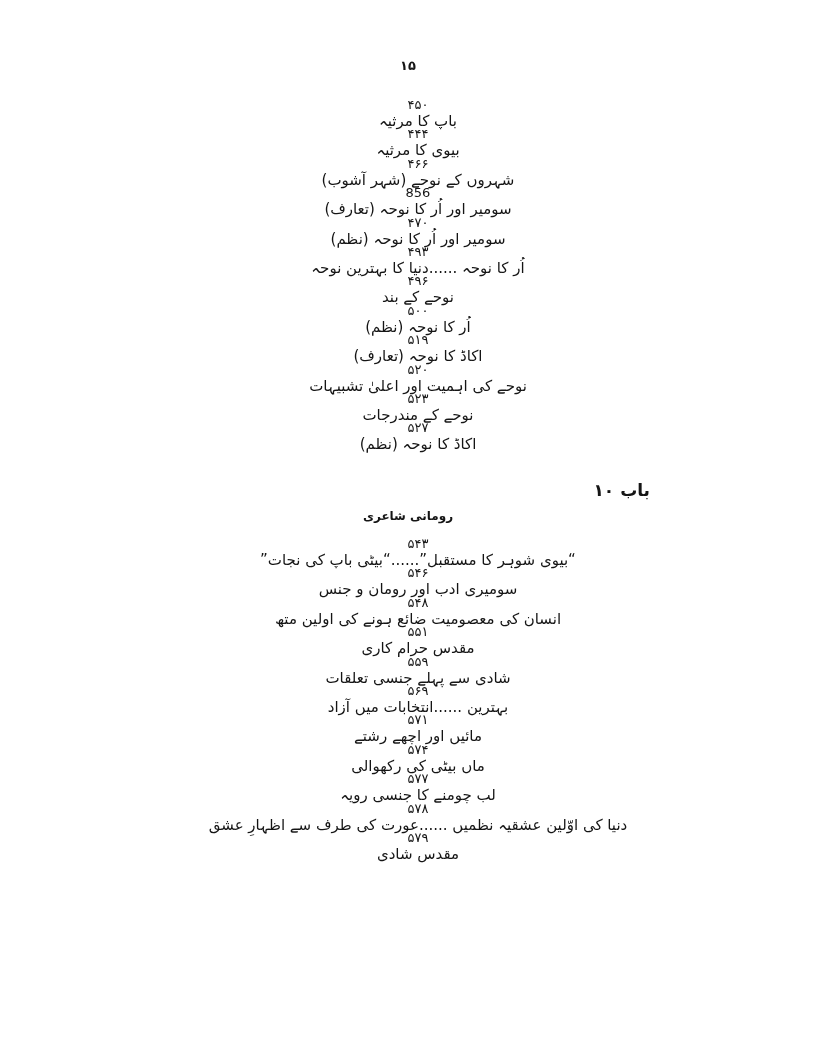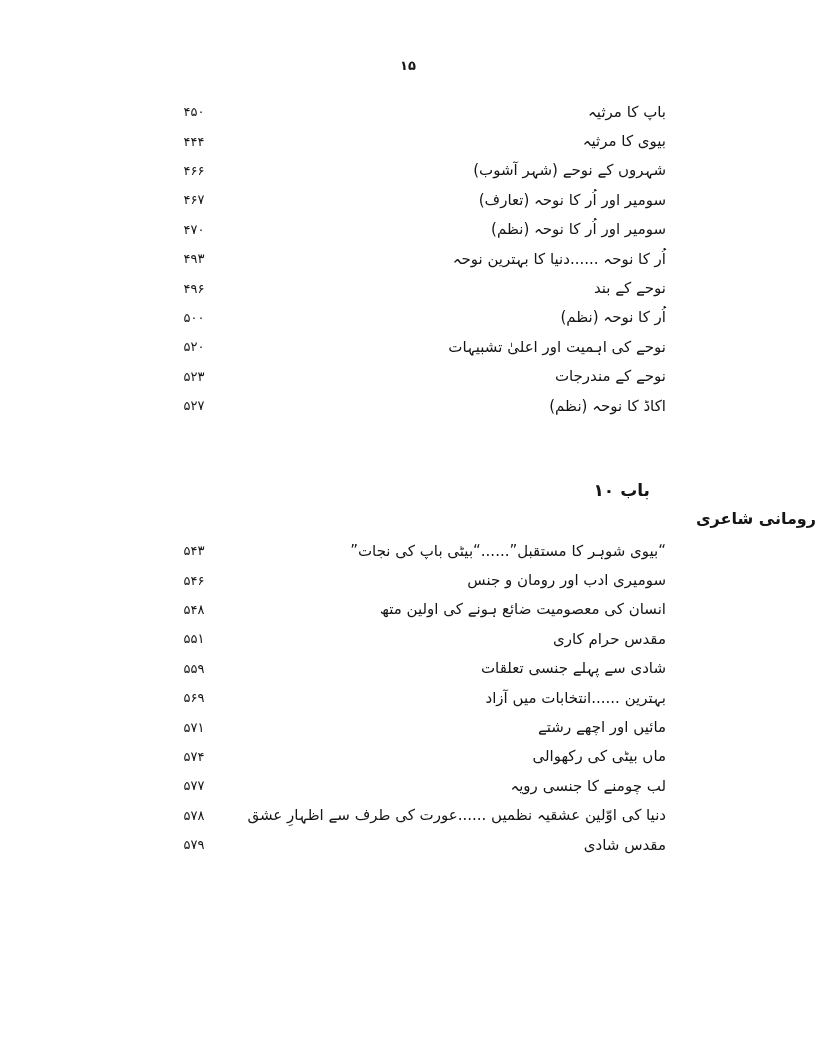--- a/index.html
+++ b/index.html
@@ -30,21 +30,21 @@
   .toc {
     position: absolute;
     left: 170px;
     right: 150px;
   }
   .toc-s1 { top: 97px; }
   .toc-s2 { top: 536px; }
   .row {
     height: 29.4px;
     display: flex;
-    flex-direction: row;
+    flex-direction: column;
     justify-content: space-between;
     align-items: center;
     direction: ltr;
     white-space: nowrap;
   }
   .num {
     width: 48px;
     text-align: center;
     font-size: 13px;
     direction: ltr;
@@ -67,23 +67,23 @@
     direction: rtl;
     font-size: 17px;
     font-weight: bold;
     padding-left: 13px;
   }
   .section-title {
     position: absolute;
     top: 509px;
     left: 0;
     right: 0;
-    text-align: right;
+    text-align: center;
     direction: rtl;
-    font-size: 16px;
+    font-size: 12px;
     font-weight: bold;
   }
 </style>
 </head>
 <body>
 
 <div class="page">
 
   <div class="pageno">۱۵</div>
 
@@ -94,38 +94,42 @@
     </div>
     <div class="row">
       <span class="num">۴۴۴</span>
       <span class="title">بیوی کا مرثیہ</span>
     </div>
     <div class="row">
       <span class="num">۴۶۶</span>
       <span class="title">شہروں کے نوحے (شہر آشوب)</span>
     </div>
     <div class="row">
-      <span class="num">۴۶۷</span>
+      <span class="num">856</span>
       <span class="title">سومیر اور اُر کا نوحہ (تعارف)</span>
     </div>
     <div class="row">
       <span class="num">۴۷۰</span>
       <span class="title">سومیر اور اُر کا نوحہ (نظم)</span>
     </div>
     <div class="row">
       <span class="num">۴۹۳</span>
       <span class="title">اُر کا نوحہ ......دنیا کا بہترین نوحہ</span>
     </div>
     <div class="row">
       <span class="num">۴۹۶</span>
       <span class="title">نوحے کے بند</span>
     </div>
     <div class="row">
       <span class="num">۵۰۰</span>
       <span class="title">اُر کا نوحہ (نظم)</span>
+    </div>
+    <div class="row">
+      <span class="num">۵۱۹</span>
+      <span class="title">اکاڈ کا نوحہ (تعارف)</span>
     </div>
     <div class="row">
       <span class="num">۵۲۰</span>
       <span class="title">نوحے کی اہمیت اور اعلیٰ تشبیہات</span>
     </div>
     <div class="row">
       <span class="num">۵۲۳</span>
       <span class="title">نوحے کے مندرجات</span>
     </div>
     <div class="row">

